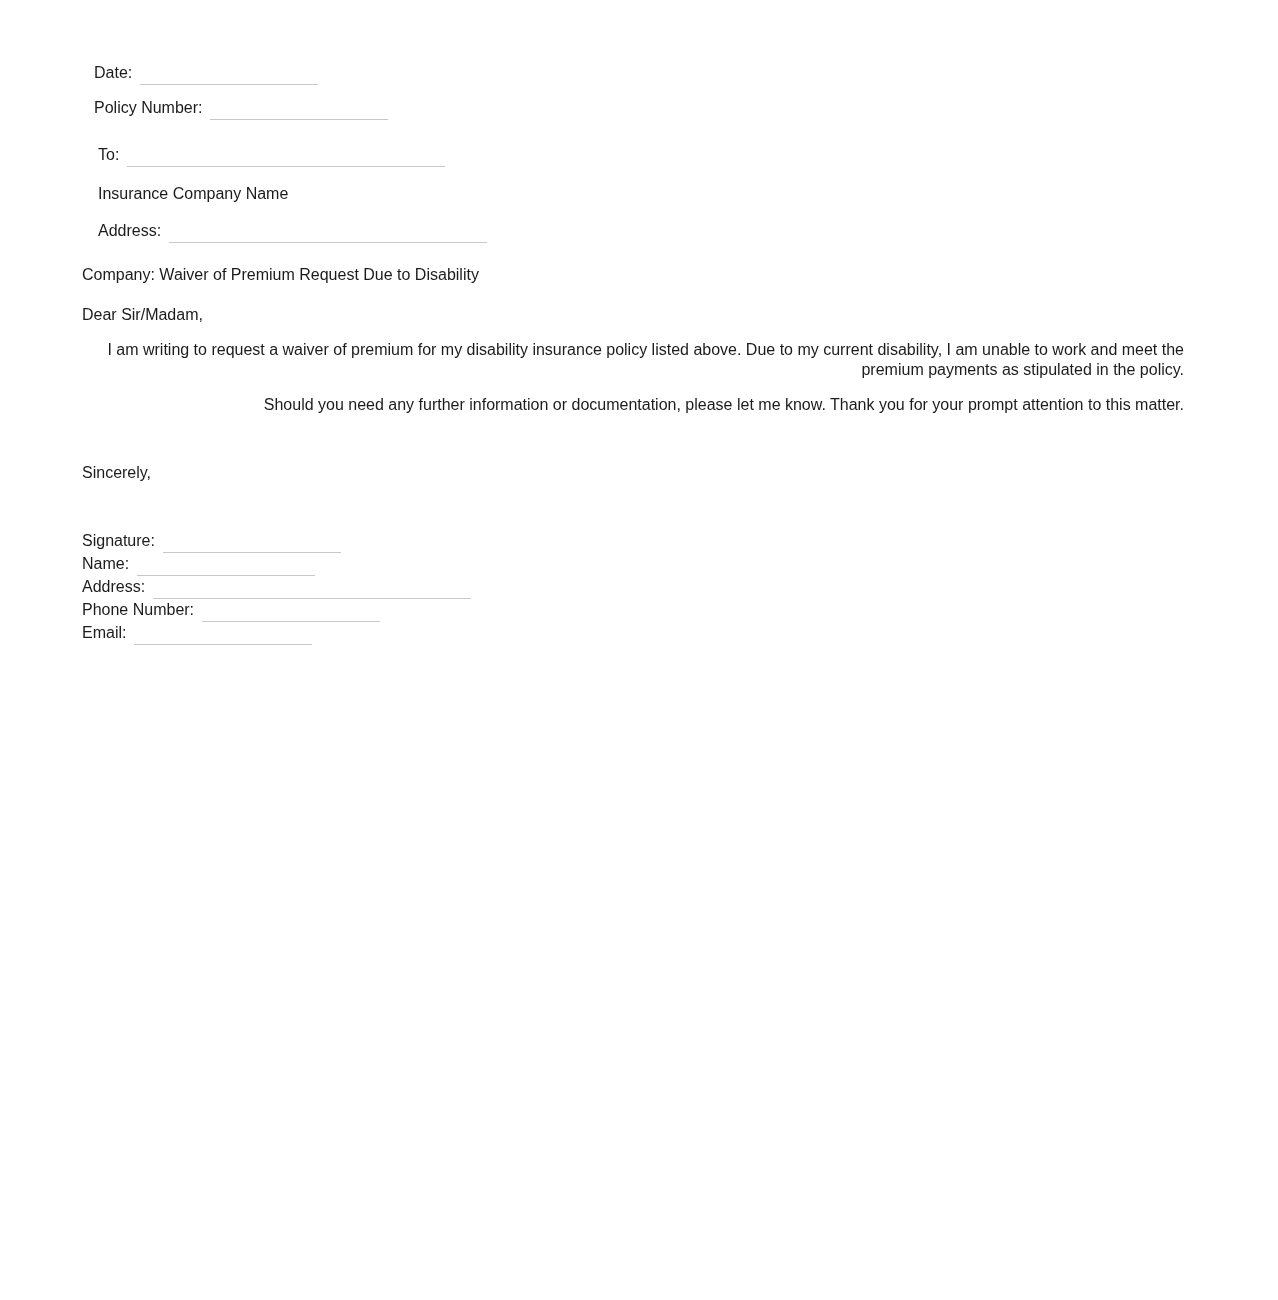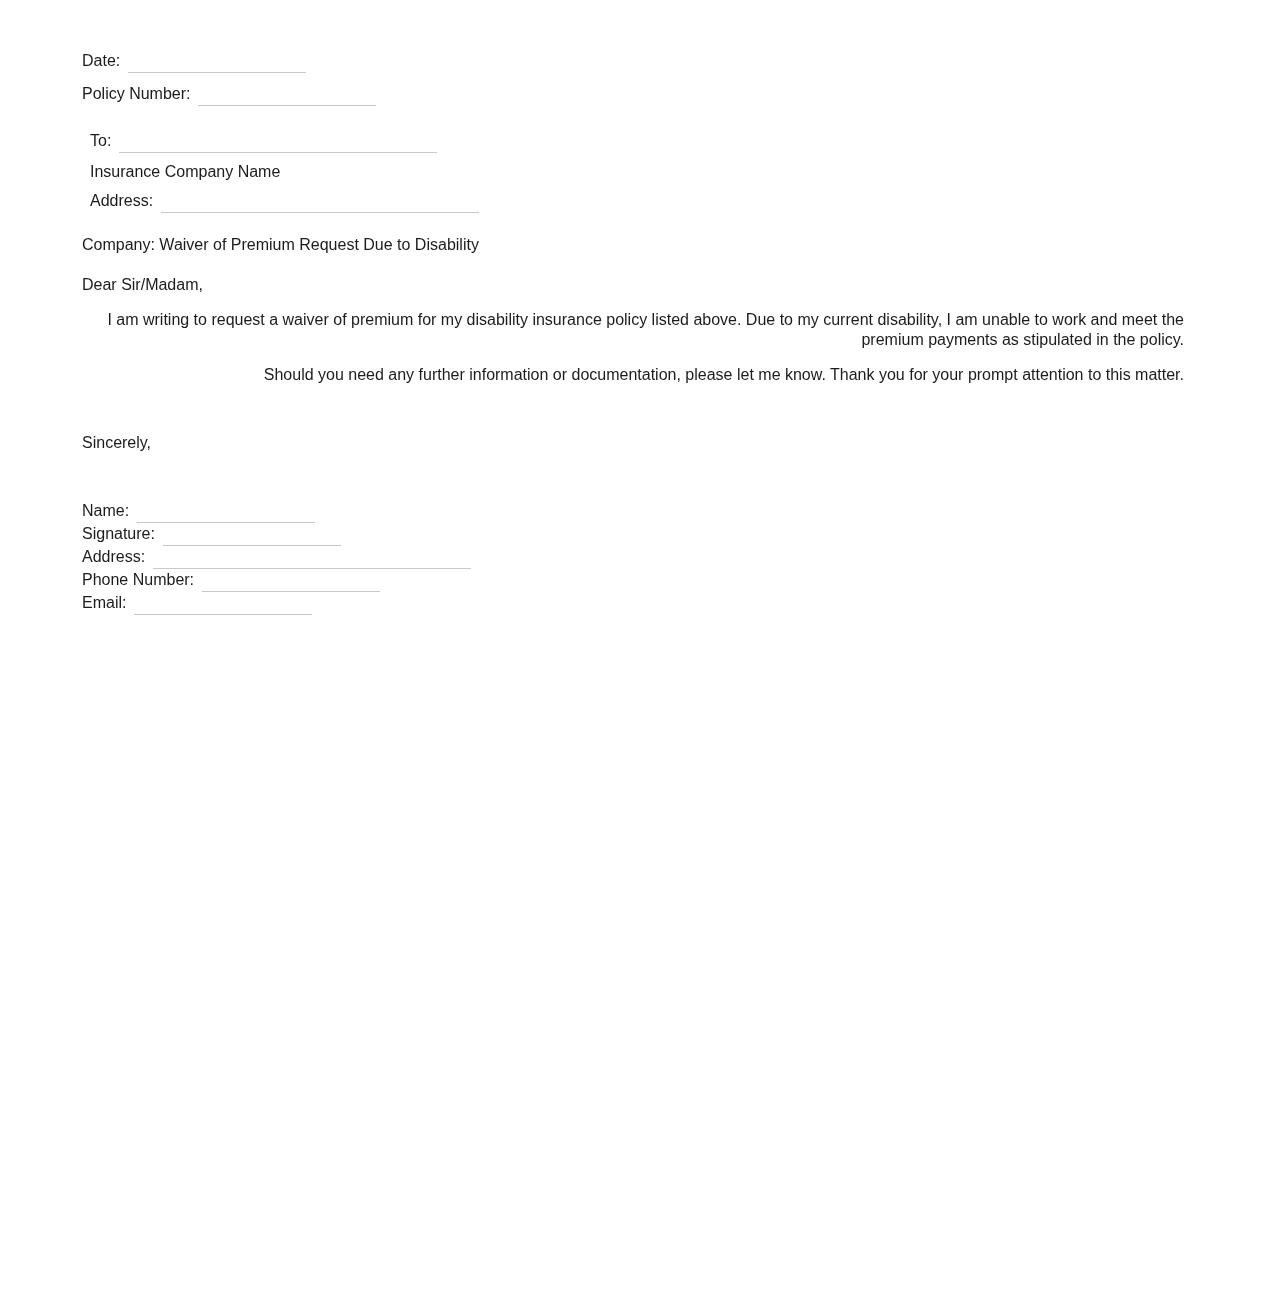--- a/index.html
+++ b/index.html
@@ -16,30 +16,30 @@
     line-height: 1.25;
   }
   .page {
     box-sizing: content-box;
     width: 1102px;
     padding: 50px 0 0 82px;
   }
   
   .field-line {
     line-height: 22px;
-    margin: 0;
+    margin: 12px;
     white-space: nowrap;
   }
   .field-line.mb10 { margin-bottom: 10px; }
   .field-line.mb24 { margin-bottom: 24px; }
   .recipient-block { margin: 0 0 22px 0; }
   .recipient-block .field-line,
   .recipient-block .plain-line {
     line-height: 21px;
-    margin: 8px;
+    margin: 16px;
   }
   .sig-block { margin-top: 47px; }
   .sig-block .field-line {
     line-height: 21.4px;
     margin: 0;
   }
   .blank {
     display: inline-block;
     height: 18px;
     border-bottom: 1px solid #c8c8c8;
@@ -90,24 +90,24 @@
 
   <p class="salutation">Dear Sir/Madam,</p>
 
   <p class="body-paragraph">I am writing to request a waiver of premium for my disability insurance policy listed above. Due to my current disability, I am unable to work and meet the premium payments as stipulated in the policy.</p>
   <p class="body-paragraph">Should you need any further information or documentation, please let me know. Thank you for your prompt attention to this matter.</p>
 
   <p class="closing">Sincerely,</p>
 
   <div class="sig-block">
     <div class="field-line">
-      <span>Name:</span><span class="blank blank-s"></span>
+      <span>Signature:</span><span class="blank blank-s"></span>
     </div>
     <div class="field-line">
-      <span>Signature:</span><span class="blank blank-s"></span>
+      <span>Name:</span><span class="blank blank-s"></span>
     </div>
     <div class="field-line">
       <span>Address:</span><span class="blank blank-l"></span>
     </div>
     <div class="field-line">
       <span>Phone Number:</span><span class="blank blank-s"></span>
     </div>
     <div class="field-line">
       <span>Email:</span><span class="blank blank-s"></span>
     </div>

